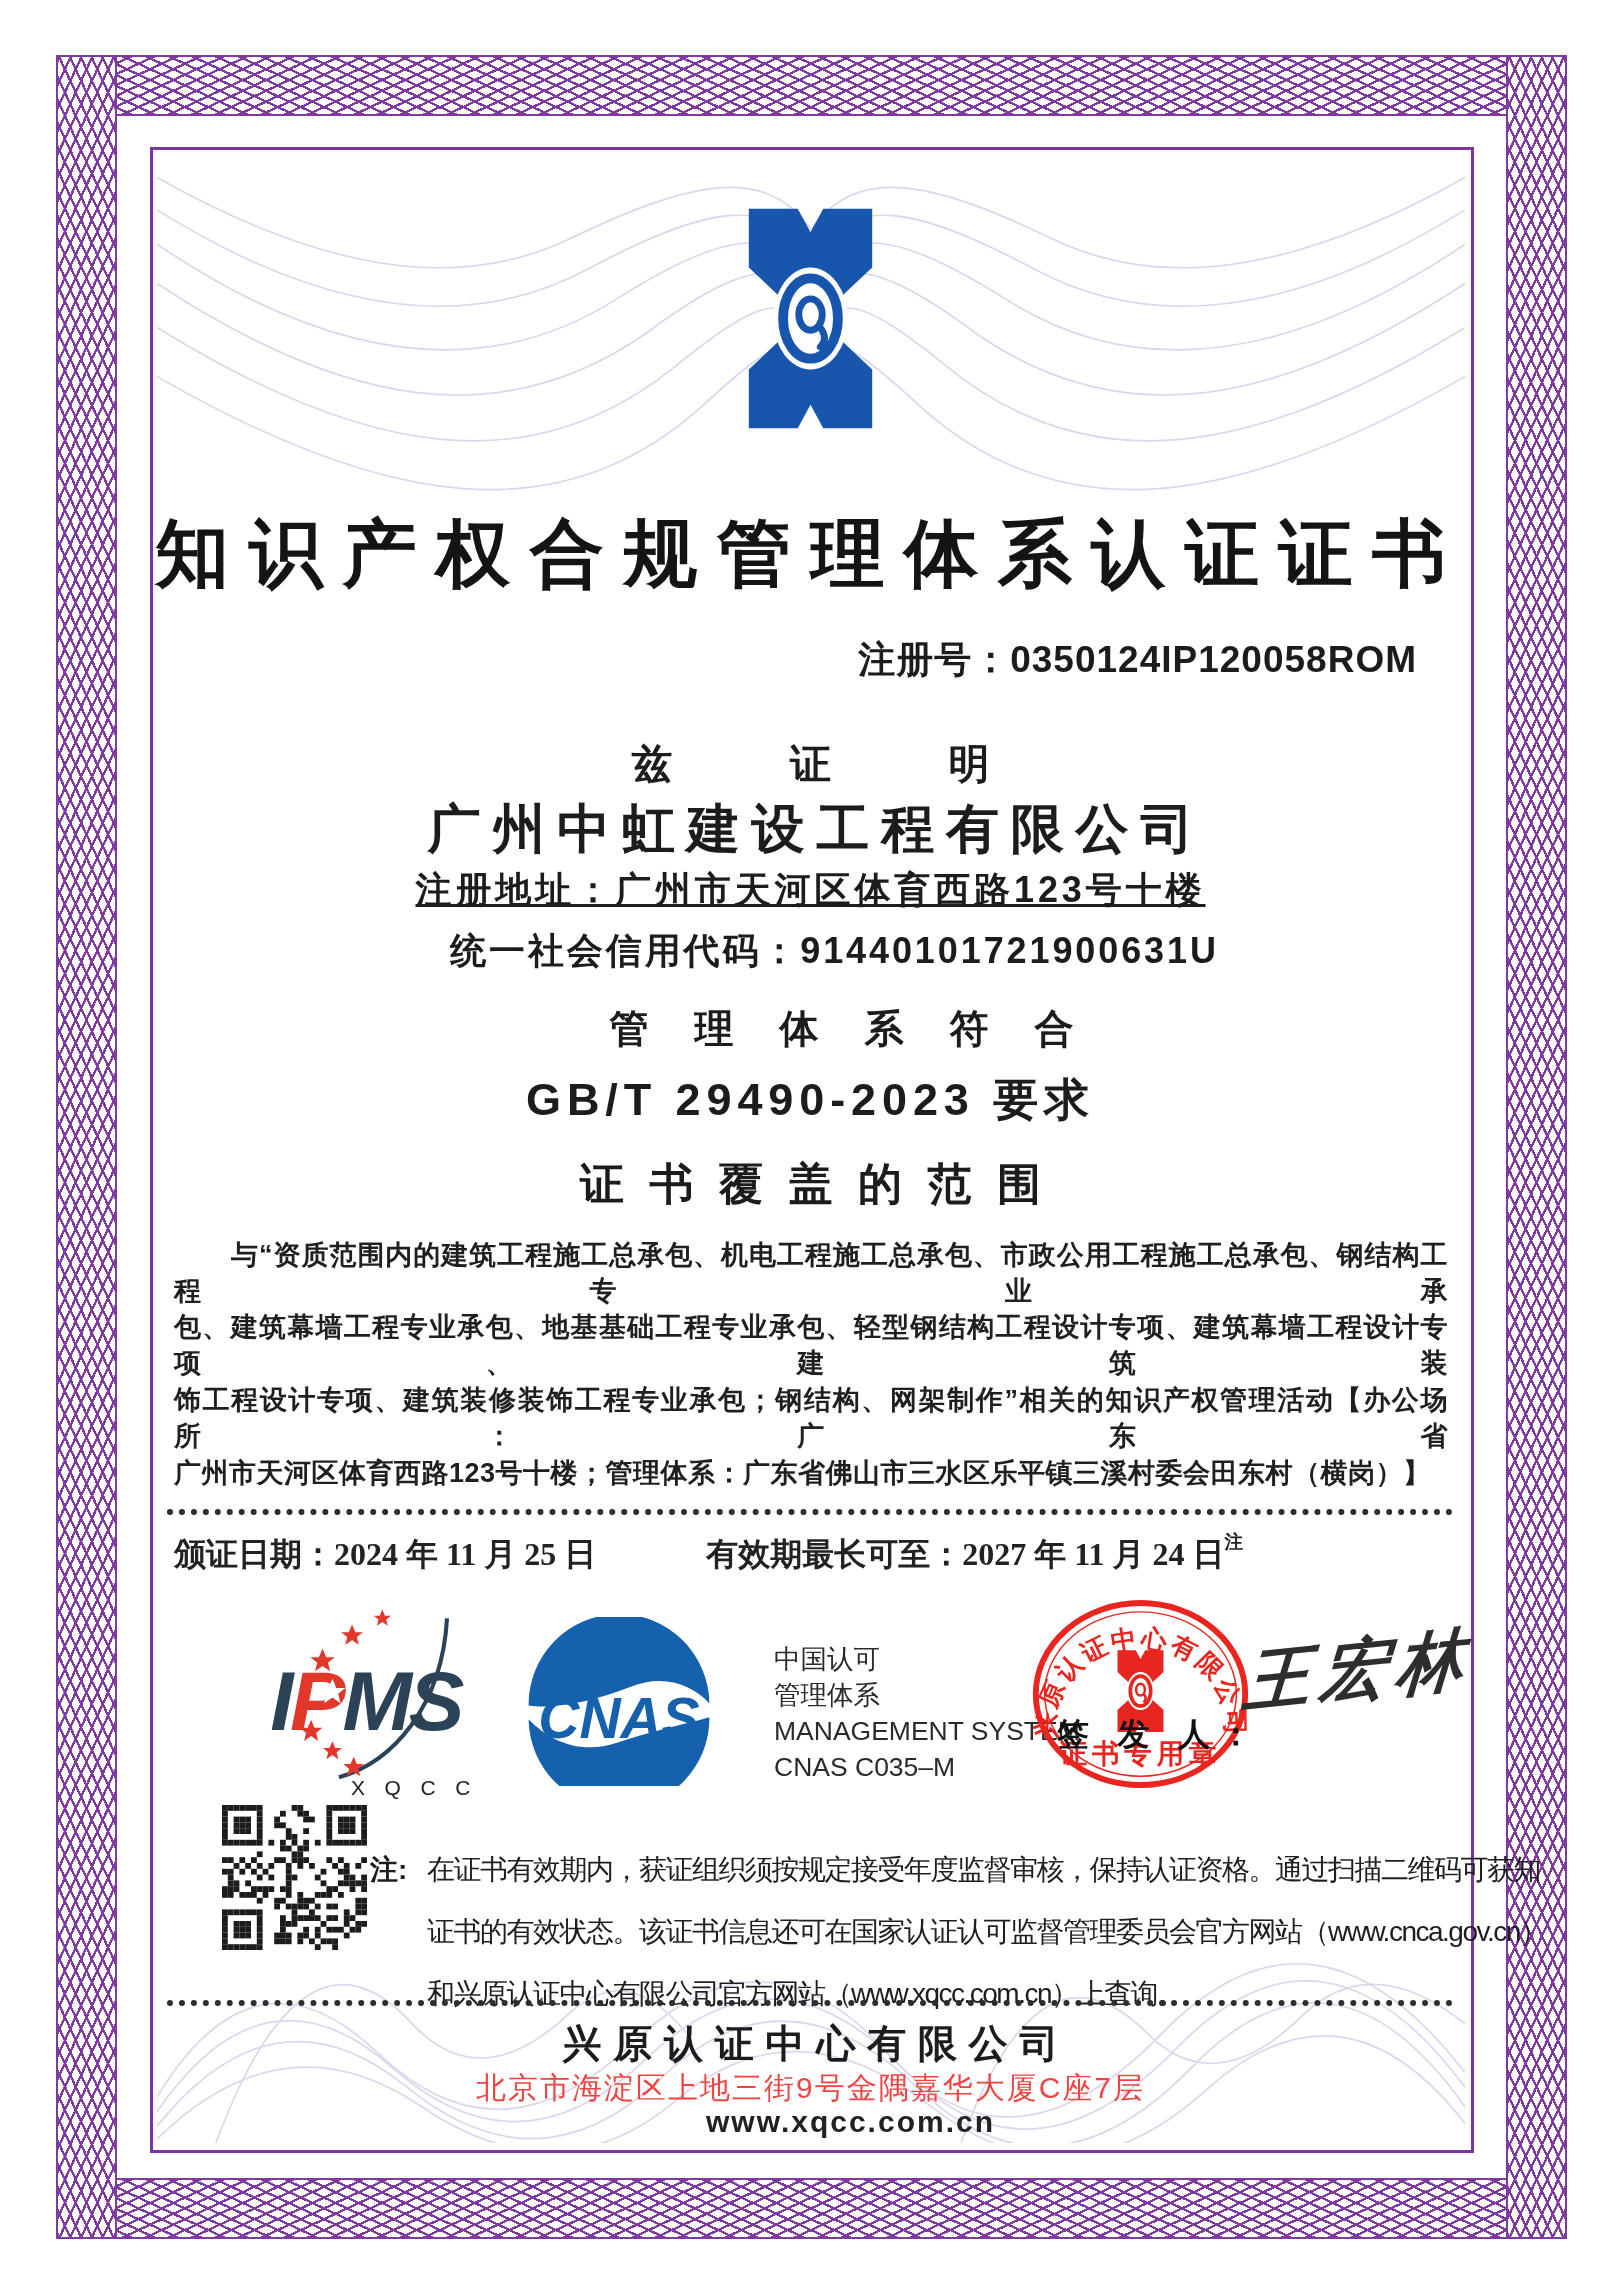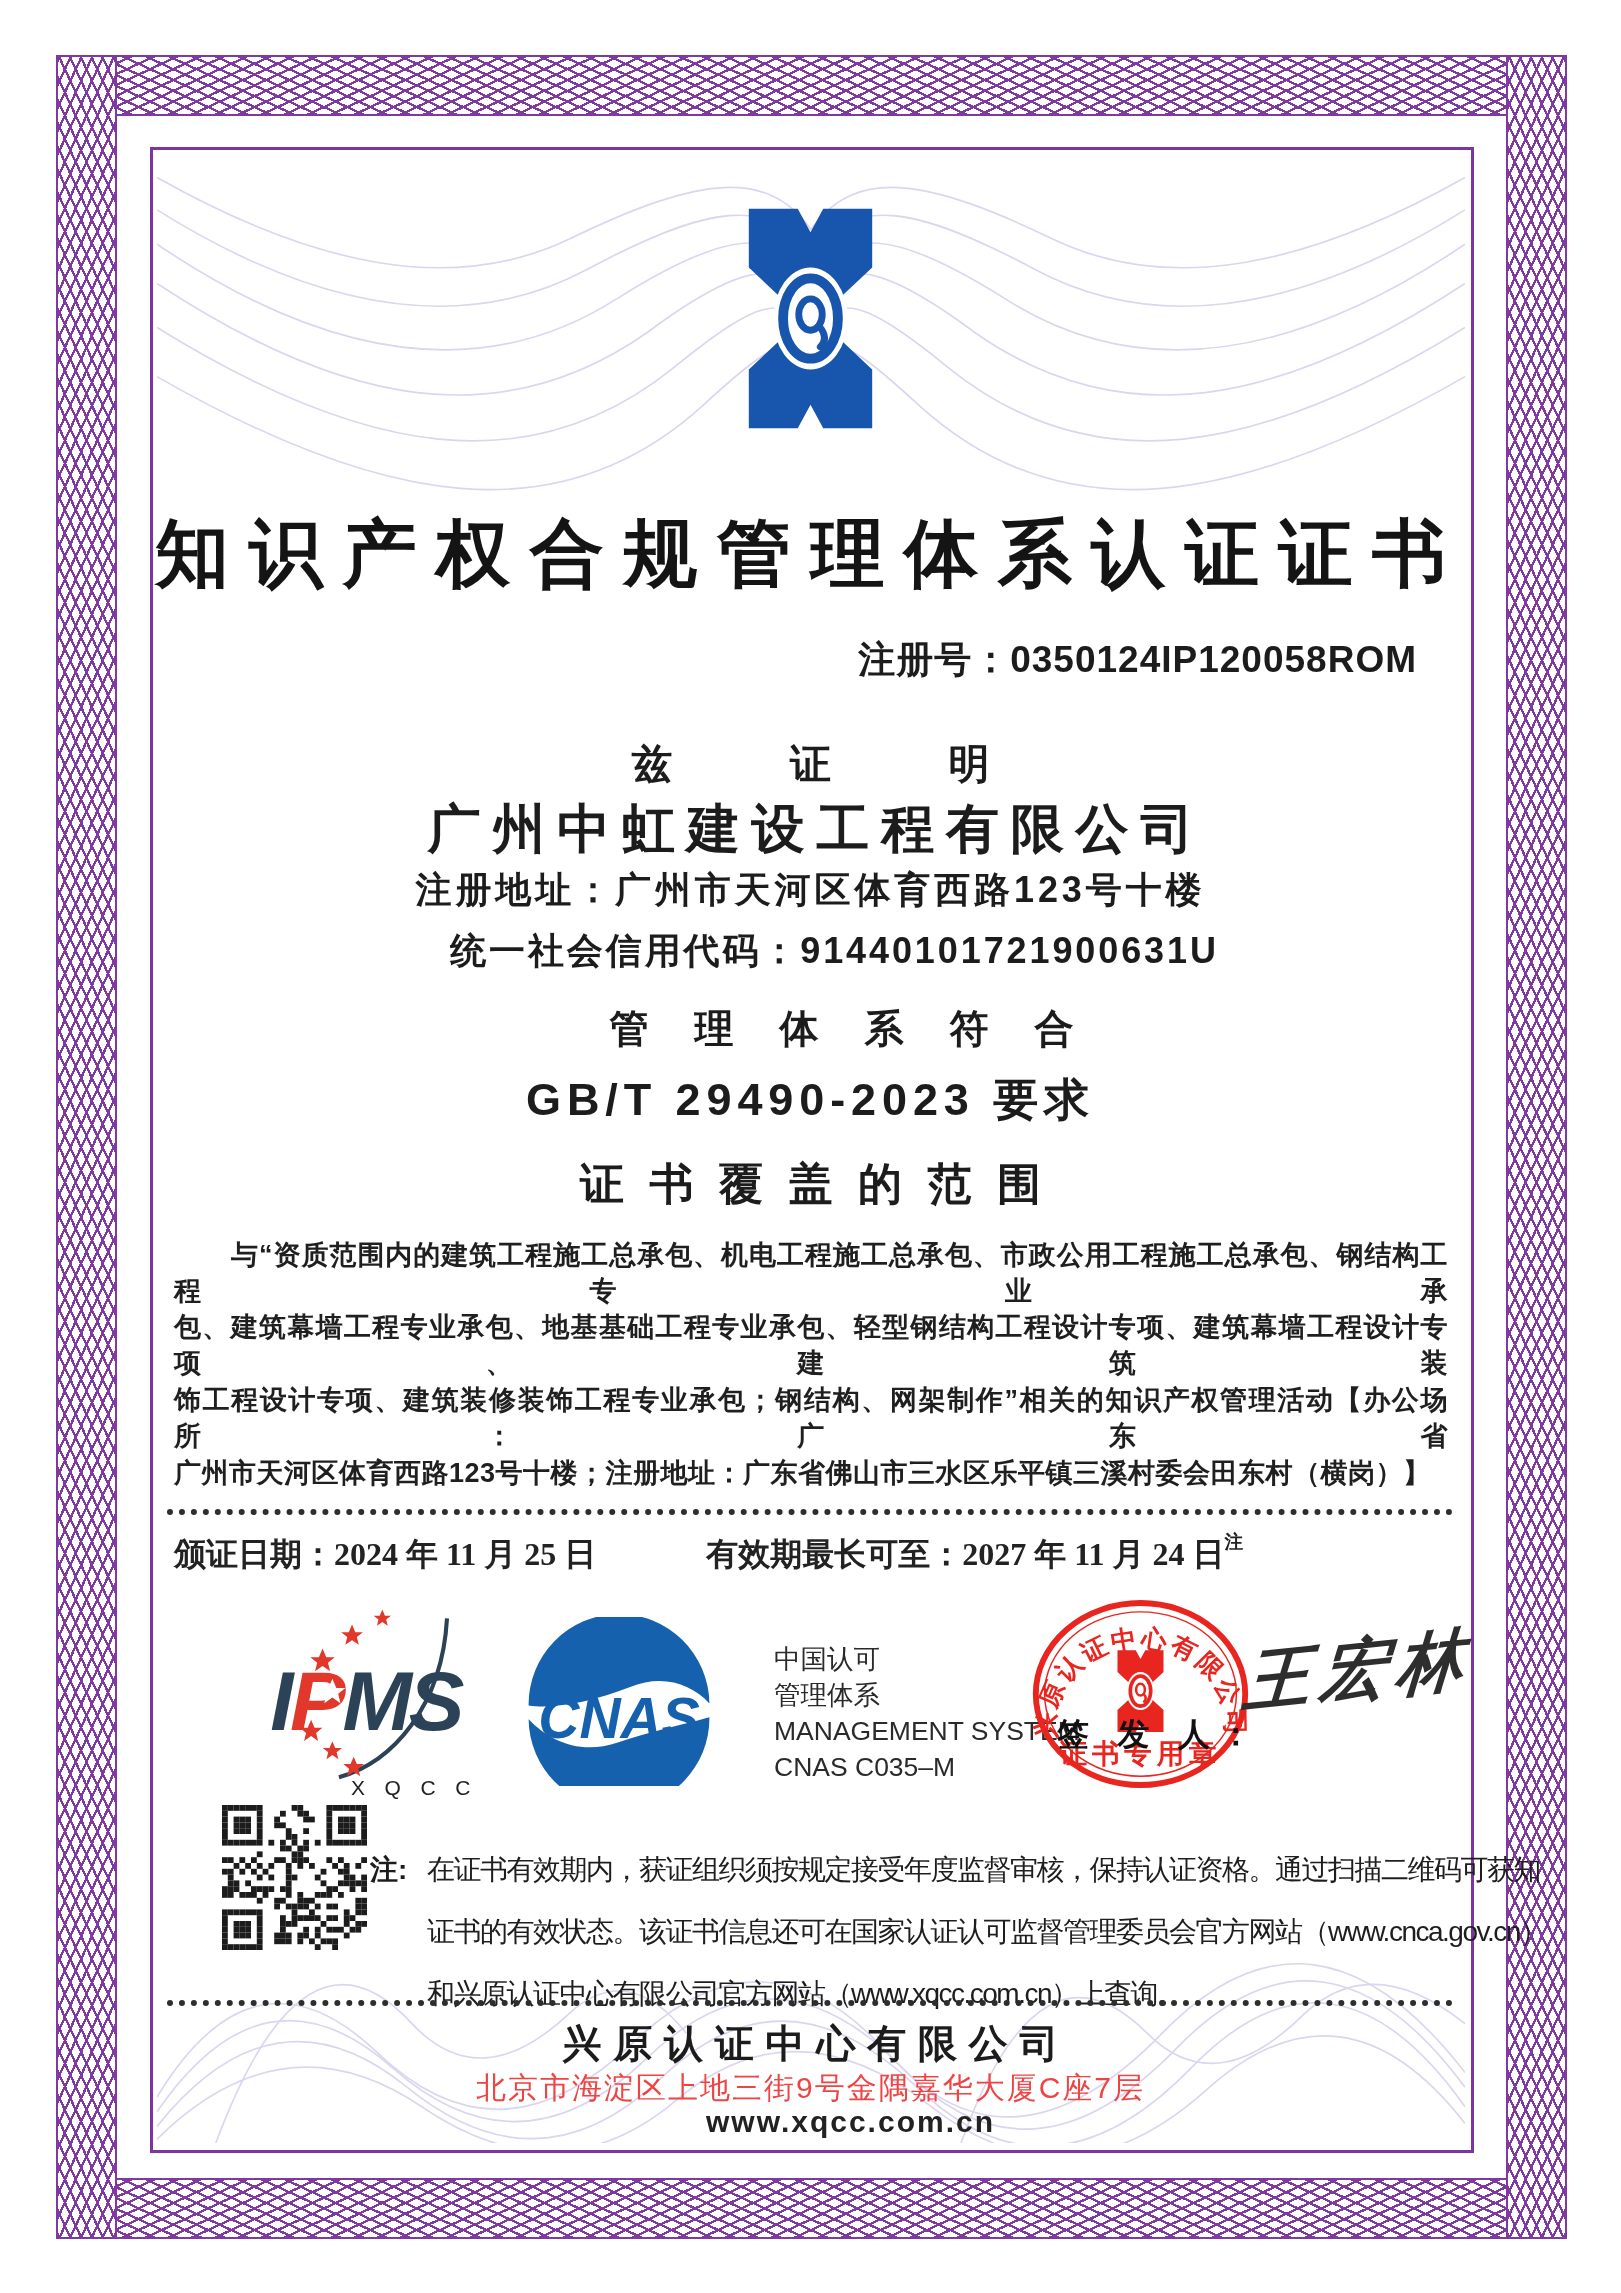--- a/index.html
+++ b/index.html
@@ -32,21 +32,21 @@
   .wm{position:absolute;z-index:0;pointer-events:none;}
   .wm-top{left:157px;top:153px;width:1308px;height:510px;}
   .wm-bottom{left:157px;top:1867px;width:1308px;height:276px;}
   
   .abs{position:absolute;z-index:2;}
   .center{left:0;width:1621px;text-align:center;}
   .cert-title{top:505px;font-size:74px;font-weight:900;letter-spacing:19.6px;color:#141414;}
   .regno{top:635px;right:204px;font-size:37px;font-weight:700;letter-spacing:1px;}
   .certify{top:737px;font-size:41px;font-weight:700;letter-spacing:53px;text-indent:53px;}
   .company{top:794px;font-size:53px;font-weight:700;letter-spacing:11.8px;text-indent:11.8px;}
-  .addr{top:866px;font-size:36px;font-weight:700;letter-spacing:3.9px;}
+  .addr{top:866px;font-size:36px;font-weight:700;letter-spacing:3.9px;text-decoration:underline;}
   .credit{top:927px;font-size:36px;font-weight:700;letter-spacing:2.9px;padding-left:24px;}
   .conform{top:1002px;font-size:39px;font-weight:700;letter-spacing:17.6px;text-indent:17.6px;padding-left:31px;}
   .standard{top:1070px;font-size:45px;font-weight:700;letter-spacing:5.9px;}
   .scope-title{top:1155px;font-size:44px;font-weight:700;letter-spacing:25.5px;text-indent:25.5px;}
   .scope-line{
     left:174px;width:1274px;font-size:27px;font-weight:600;color:#1f1f1f;
     white-space:nowrap;letter-spacing:0.5px;
   }
   .scope-line.just{white-space:normal;text-align:justify;text-align-last:justify;}
   .dotline{left:167px;width:1286px;height:0;border-top:6.9px dotted #2e2e2e;}
@@ -135,21 +135,21 @@
   <div class="abs center company">广州中虹建设工程有限公司</div>
   <div class="abs center addr">注册地址：广州市天河区体育西路123号十楼</div>
   <div class="abs center credit">统一社会信用代码：91440101721900631U</div>
   <div class="abs center conform">管 理 体 系 符 合</div>
   <div class="abs center standard">GB/T 29490-2023 要求</div>
   <div class="abs center scope-title">证书覆盖的范围</div>
 
   <div class="abs scope-line just" style="top:1237px;text-indent:57px;">与“资质范围内的建筑工程施工总承包、机电工程施工总承包、市政公用工程施工总承包、钢结构工程专业承</div>
   <div class="abs scope-line just" style="top:1309px;">包、建筑幕墙工程专业承包、地基基础工程专业承包、轻型钢结构工程设计专项、建筑幕墙工程设计专项、建筑装</div>
   <div class="abs scope-line just" style="top:1382px;">饰工程设计专项、建筑装修装饰工程专业承包；钢结构、网架制作”相关的知识产权管理活动【办公场所：广东省</div>
-  <div class="abs scope-line" style="top:1455px;">广州市天河区体育西路123号十楼；注册地址：广东省佛山市三水区乐平镇三溪村委会田东村（横岗）】</div>
+  <div class="abs scope-line" style="top:1455px;">广州市天河区体育西路123号十楼；管理体系：广东省佛山市三水区乐平镇三溪村委会田东村（横岗）】</div>
 
   <div class="abs dotline" style="top:1509px;"></div>
 
   <div class="abs dates">
     <span>颁证日期：2024 年 11 月 25 日</span>
     <span><span>有效期最长可至：2027 年 11 月 24 日</span><sup>注</sup></span>
   </div>
 
   <svg class="abs ipms" viewBox="0 0 260 215">
     <path d="M100,208 C165,190 226,122 232,14" fill="none" stroke="#2b4257" stroke-width="5"></path>

